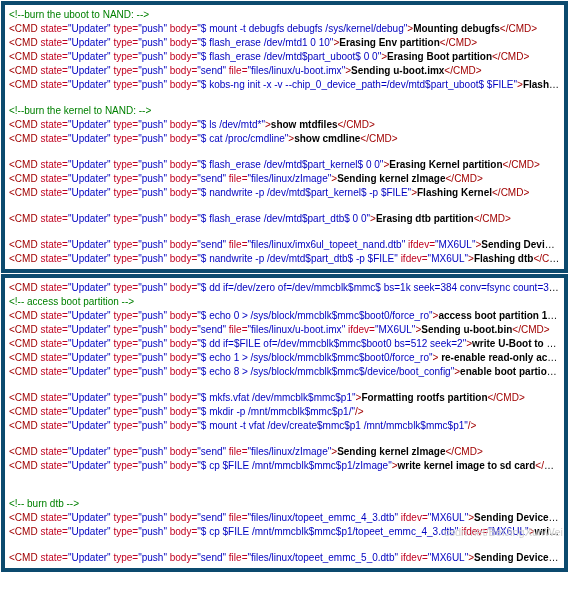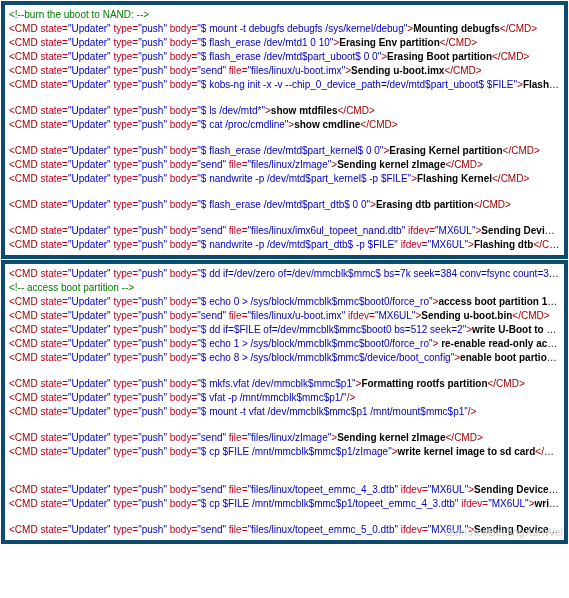--- a/index.html
+++ b/index.html
@@ -40,50 +40,52 @@
 <body>
 
 <div class="panel">
   <div class="line cmt">&lt;!--burn the uboot to NAND: --&gt;</div>
   <div class="line"><span class="tag">&lt;CMD </span><span class="attrname">state=</span><span class="attrval">"Updater"</span> <span class="attrname">type=</span><span class="attrval">"push"</span> <span class="attrname">body=</span><span class="attrval">"<span>$ mount -t debugfs debugfs /sys/kernel/debug</span>"</span><span class="tag">&gt;</span><span class="text">Mounting debugfs</span><span class="tag">&lt;/CMD&gt;</span></div>
   <div class="line"><span class="tag">&lt;CMD </span><span class="attrname">state=</span><span class="attrval">"Updater"</span> <span class="attrname">type=</span><span class="attrval">"push"</span> <span class="attrname">body=</span><span class="attrval">"<span>$ flash_erase /dev/mtd1 0 10</span>"</span><span class="tag">&gt;</span><span class="text">Erasing Env partition</span><span class="tag">&lt;/CMD&gt;</span></div>
   <div class="line"><span class="tag">&lt;CMD </span><span class="attrname">state=</span><span class="attrval">"Updater"</span> <span class="attrname">type=</span><span class="attrval">"push"</span> <span class="attrname">body=</span><span class="attrval">"<span>$ flash_erase /dev/mtd$part_uboot$ 0 0</span>"</span><span class="tag">&gt;</span><span class="text">Erasing Boot partition</span><span class="tag">&lt;/CMD&gt;</span></div>
   <div class="line"><span class="tag">&lt;CMD </span><span class="attrname">state=</span><span class="attrval">"Updater"</span> <span class="attrname">type=</span><span class="attrval">"push"</span> <span class="attrname">body=</span><span class="attrval">"send"</span> <span class="attrname">file=</span><span class="attrval">"<span>files/linux/u-boot.imx</span>"</span><span class="tag">&gt;</span><span class="text">Sending u-boot.imx</span><span class="tag">&lt;/CMD&gt;</span></div>
   <div class="line"><span class="tag">&lt;CMD </span><span class="attrname">state=</span><span class="attrval">"Updater"</span> <span class="attrname">type=</span><span class="attrval">"push"</span> <span class="attrname">body=</span><span class="attrval">"<span>$ kobs-ng init -x -v --chip_0_device_path=/dev/mtd$part_uboot$ $FILE</span>"</span><span class="tag">&gt;</span><span class="text">Flashing Bootloader</span></div>
   <div class="blank"></div>
+  <div class="line cmt">&lt;!--burn the kernel to NAND: --&gt;</div>
   <div class="line"><span class="tag">&lt;CMD </span><span class="attrname">state=</span><span class="attrval">"Updater"</span> <span class="attrname">type=</span><span class="attrval">"push"</span> <span class="attrname">body=</span><span class="attrval">"<span>$ ls /dev/mtd*</span>"</span><span class="tag">&gt;</span><span class="text">show mtdfiles</span><span class="tag">&lt;/CMD&gt;</span></div>
   <div class="line"><span class="tag">&lt;CMD </span><span class="attrname">state=</span><span class="attrval">"Updater"</span> <span class="attrname">type=</span><span class="attrval">"push"</span> <span class="attrname">body=</span><span class="attrval">"<span>$ cat /proc/cmdline</span>"</span><span class="tag">&gt;</span><span class="text">show cmdline</span><span class="tag">&lt;/CMD&gt;</span></div>
   <div class="blank"></div>
   <div class="line"><span class="tag">&lt;CMD </span><span class="attrname">state=</span><span class="attrval">"Updater"</span> <span class="attrname">type=</span><span class="attrval">"push"</span> <span class="attrname">body=</span><span class="attrval">"<span>$ flash_erase /dev/mtd$part_kernel$ 0 0</span>"</span><span class="tag">&gt;</span><span class="text">Erasing Kernel partition</span><span class="tag">&lt;/CMD&gt;</span></div>
   <div class="line"><span class="tag">&lt;CMD </span><span class="attrname">state=</span><span class="attrval">"Updater"</span> <span class="attrname">type=</span><span class="attrval">"push"</span> <span class="attrname">body=</span><span class="attrval">"send"</span> <span class="attrname">file=</span><span class="attrval">"<span>files/linux/zImage</span>"</span><span class="tag">&gt;</span><span class="text">Sending kernel zImage</span><span class="tag">&lt;/CMD&gt;</span></div>
   <div class="line"><span class="tag">&lt;CMD </span><span class="attrname">state=</span><span class="attrval">"Updater"</span> <span class="attrname">type=</span><span class="attrval">"push"</span> <span class="attrname">body=</span><span class="attrval">"<span>$ nandwrite -p /dev/mtd$part_kernel$ -p $FILE</span>"</span><span class="tag">&gt;</span><span class="text">Flashing Kernel</span><span class="tag">&lt;/CMD&gt;</span></div>
   <div class="blank"></div>
   <div class="line"><span class="tag">&lt;CMD </span><span class="attrname">state=</span><span class="attrval">"Updater"</span> <span class="attrname">type=</span><span class="attrval">"push"</span> <span class="attrname">body=</span><span class="attrval">"<span>$ flash_erase /dev/mtd$part_dtb$ 0 0</span>"</span><span class="tag">&gt;</span><span class="text">Erasing dtb partition</span><span class="tag">&lt;/CMD&gt;</span></div>
   <div class="blank"></div>
   <div class="line"><span class="tag">&lt;CMD </span><span class="attrname">state=</span><span class="attrval">"Updater"</span> <span class="attrname">type=</span><span class="attrval">"push"</span> <span class="attrname">body=</span><span class="attrval">"send"</span> <span class="attrname">file=</span><span class="attrval">"<span>files/linux/imx6ul_topeet_nand.dtb</span>"</span> <span class="attrname">ifdev=</span><span class="attrval">"<span>MX6UL</span>"</span><span class="tag">&gt;</span><span class="text">Sending Device Tree file</span></div>
   <div class="line"><span class="tag">&lt;CMD </span><span class="attrname">state=</span><span class="attrval">"Updater"</span> <span class="attrname">type=</span><span class="attrval">"push"</span> <span class="attrname">body=</span><span class="attrval">"<span>$ nandwrite -p /dev/mtd$part_dtb$ -p $FILE</span>"</span> <span class="attrname">ifdev=</span><span class="attrval">"<span>MX6UL</span>"</span><span class="tag">&gt;</span><span class="text">Flashing dtb</span><span class="tag">&lt;/CMD&gt;</span></div>
 </div>
 
 <div class="panel">
-  <div class="line"><span class="tag">&lt;CMD </span><span class="attrname">state=</span><span class="attrval">"Updater"</span> <span class="attrname">type=</span><span class="attrval">"push"</span> <span class="attrname">body=</span><span class="attrval">"<span>$ dd if=/dev/zero of=/dev/mmcblk$mmc$ bs=7k seek=384 conv=fsync count=390</span>"</span><span class="tag">&gt;</span></div>
+  <div class="line"><span class="tag">&lt;CMD </span><span class="attrname">state=</span><span class="attrval">"Updater"</span> <span class="attrname">type=</span><span class="attrval">"push"</span> <span class="attrname">body=</span><span class="attrval">"<span>$ dd if=/dev/zero of=/dev/mmcblk$mmc$ bs=1k seek=384 conv=fsync count=390</span>"</span><span class="tag">&gt;</span></div>
   <div class="line cmt">&lt;!-- access boot partition --&gt;</div>
   <div class="line"><span class="tag">&lt;CMD </span><span class="attrname">state=</span><span class="attrval">"Updater"</span> <span class="attrname">type=</span><span class="attrval">"push"</span> <span class="attrname">body=</span><span class="attrval">"<span>$ echo 0 &gt; /sys/block/mmcblk$mmc$boot0/force_ro</span>"</span><span class="tag">&gt;</span><span class="text">access boot partition 1</span><span class="tag">&lt;/CMD&gt;</span></div>
   <div class="line"><span class="tag">&lt;CMD </span><span class="attrname">state=</span><span class="attrval">"Updater"</span> <span class="attrname">type=</span><span class="attrval">"push"</span> <span class="attrname">body=</span><span class="attrval">"send"</span> <span class="attrname">file=</span><span class="attrval">"<span>files/linux/u-boot.imx</span>"</span> <span class="attrname">ifdev=</span><span class="attrval">"<span>MX6UL</span>"</span><span class="tag">&gt;</span><span class="text">Sending u-boot.bin</span><span class="tag">&lt;/CMD&gt;</span></div>
   <div class="line"><span class="tag">&lt;CMD </span><span class="attrname">state=</span><span class="attrval">"Updater"</span> <span class="attrname">type=</span><span class="attrval">"push"</span> <span class="attrname">body=</span><span class="attrval">"<span>$ dd if=$FILE of=/dev/mmcblk$mmc$boot0 bs=512 seek=2</span>"</span><span class="tag">&gt;</span><span class="text">write U-Boot to sd card</span></div>
   <div class="line"><span class="tag">&lt;CMD </span><span class="attrname">state=</span><span class="attrval">"Updater"</span> <span class="attrname">type=</span><span class="attrval">"push"</span> <span class="attrname">body=</span><span class="attrval">"<span>$ echo 1 &gt; /sys/block/mmcblk$mmc$boot0/force_ro</span>"</span><span class="tag">&gt;</span><span class="text"> re-enable read-only access</span></div>
   <div class="line"><span class="tag">&lt;CMD </span><span class="attrname">state=</span><span class="attrval">"Updater"</span> <span class="attrname">type=</span><span class="attrval">"push"</span> <span class="attrname">body=</span><span class="attrval">"<span>$ echo 8 &gt; /sys/block/mmcblk$mmc$/device/boot_config</span>"</span><span class="tag">&gt;</span><span class="text">enable boot partion 1 to boot</span></div>
   <div class="blank"></div>
   <div class="line"><span class="tag">&lt;CMD </span><span class="attrname">state=</span><span class="attrval">"Updater"</span> <span class="attrname">type=</span><span class="attrval">"push"</span> <span class="attrname">body=</span><span class="attrval">"<span>$ mkfs.vfat /dev/mmcblk$mmc$p1</span>"</span><span class="tag">&gt;</span><span class="text">Formatting rootfs partition</span><span class="tag">&lt;/CMD&gt;</span></div>
-  <div class="line"><span class="tag">&lt;CMD </span><span class="attrname">state=</span><span class="attrval">"Updater"</span> <span class="attrname">type=</span><span class="attrval">"push"</span> <span class="attrname">body=</span><span class="attrval">"<span>$ vfat -p /mnt/mmcblk$mmc$p1/</span>"</span><span class="tag">/&gt;</span></div>
-  <div class="line"><span class="tag">&lt;CMD </span><span class="attrname">state=</span><span class="attrval">"Updater"</span> <span class="attrname">type=</span><span class="attrval">"push"</span> <span class="attrname">body=</span><span class="attrval">"<span>$ mount -t vfat /dev/mmcblk$mmc$p1  /mnt/mount$mmc$p1"</span></span><span class="tag">/&gt;</span></div>
+  <div class="line"><span class="tag">&lt;CMD </span><span class="attrname">state=</span><span class="attrval">"Updater"</span> <span class="attrname">type=</span><span class="attrval">"push"</span> <span class="attrname">body=</span><span class="attrval">"<span>$ mkdir -p /mnt/mmcblk$mmc$p1/</span>"</span><span class="tag">/&gt;</span></div>
+  <div class="line"><span class="tag">&lt;CMD </span><span class="attrname">state=</span><span class="attrval">"Updater"</span> <span class="attrname">type=</span><span class="attrval">"push"</span> <span class="attrname">body=</span><span class="attrval">"<span>$ mount -t vfat /dev/create$mmc$p1  /mnt/mmcblk$mmc$p1"</span></span><span class="tag">/&gt;</span></div>
   <div class="blank"></div>
   <div class="line"><span class="tag">&lt;CMD </span><span class="attrname">state=</span><span class="attrval">"Updater"</span> <span class="attrname">type=</span><span class="attrval">"push"</span> <span class="attrname">body=</span><span class="attrval">"send"</span> <span class="attrname">file=</span><span class="attrval">"<span>files/linux/zImage</span>"</span><span class="tag">&gt;</span><span class="text">Sending kernel zImage</span><span class="tag">&lt;/CMD&gt;</span></div>
   <div class="line"><span class="tag">&lt;CMD </span><span class="attrname">state=</span><span class="attrval">"Updater"</span> <span class="attrname">type=</span><span class="attrval">"push"</span> <span class="attrname">body=</span><span class="attrval">"<span>$ cp $FILE /mnt/mmcblk$mmc$p1/zImage</span>"</span><span class="tag">&gt;</span><span class="text">write kernel image to sd card</span><span class="tag">&lt;/CMD&gt;</span></div>
   <div class="blank"></div>
   <div class="blank"></div>
+  <div class="line cmt">&lt;!-- burn dtb --&gt;</div>
   <div class="line"><span class="tag">&lt;CMD </span><span class="attrname">state=</span><span class="attrval">"Updater"</span> <span class="attrname">type=</span><span class="attrval">"push"</span> <span class="attrname">body=</span><span class="attrval">"send"</span> <span class="attrname">file=</span><span class="attrval">"<span>files/linux/topeet_emmc_4_3.dtb</span>"</span> <span class="attrname">ifdev=</span><span class="attrval">"<span>MX6UL</span>"</span><span class="tag">&gt;</span><span class="text">Sending Device Tree file</span></div>
   <div class="line"><span class="tag">&lt;CMD </span><span class="attrname">state=</span><span class="attrval">"Updater"</span> <span class="attrname">type=</span><span class="attrval">"push"</span> <span class="attrname">body=</span><span class="attrval">"<span>$ cp $FILE /mnt/mmcblk$mmc$p1/topeet_emmc_4_3.dtb</span>"</span> <span class="attrname">ifdev=</span><span class="attrval">"<span>MX6UL</span>"</span><span class="tag">&gt;</span><span class="text">write device tree to sd card</span></div>
   <div class="blank"></div>
   <div class="line"><span class="tag">&lt;CMD </span><span class="attrname">state=</span><span class="attrval">"Updater"</span> <span class="attrname">type=</span><span class="attrval">"push"</span> <span class="attrname">body=</span><span class="attrval">"send"</span> <span class="attrname">file=</span><span class="attrval">"<span>files/linux/topeet_emmc_5_0.dtb</span>"</span> <span class="attrname">ifdev=</span><span class="attrval">"<span>MX6UL</span>"</span><span class="tag">&gt;</span><span class="text">Sending Device Tree file</span></div>
 
 </div>
 
 <div class="watermark">csdn.net/BeiJingXunWei</div>
 
 </body></html>

